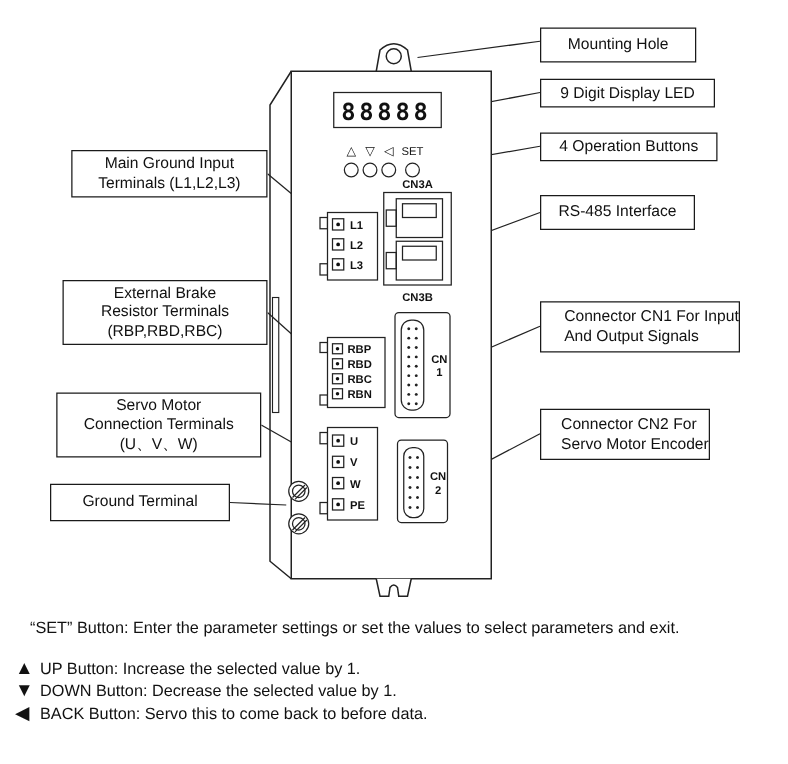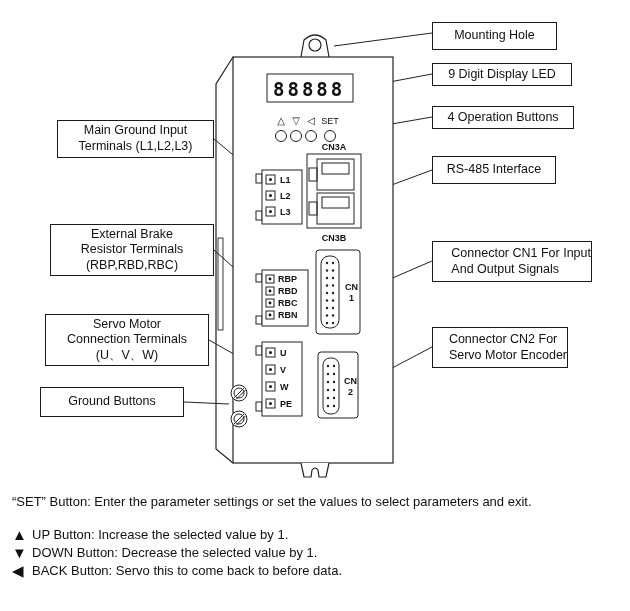--- a/index.html
+++ b/index.html
@@ -8,21 +8,21 @@
   .stage { position:relative; width:630px; height:611px; background:#fff; overflow:hidden; }
   .layer { position:absolute; left:0; top:0; }
   .callout {
     position:absolute; border:1px solid #1a1a1a; background:#fff;
     display:flex; align-items:center; justify-content:center;
     text-align:center; font-size:12.5px; line-height:1.25;
     white-space:pre-line; z-index:2;
   }
   .callout.align-left { justify-content:flex-end; text-align:left; padding-left:12px; }
   .notes { position:absolute; left:12px; top:494px; width:608px; z-index:2; }
-  .note-set { font-size:13px; margin-bottom:18px; }
+  .note-set { font-size:13px; margin-bottom:18px;margin-left:12px; }
   .bullet-row { display:flex; align-items:center; font-size:13px; margin-bottom:3px; }
   .bullet-symbol { font-size:15px; width:20px; line-height:1; }
   svg text { font-family:"Liberation Sans", sans-serif; fill:#111; }
   .seg { font-family:"DejaVu Sans Mono", monospace; font-weight:bold; letter-spacing:3px; }
   .tlabel { font-size:9px; font-weight:bold; }
   .cn-label { font-size:9px; font-weight:bold; }
   .sym { font-size:10px; }
   .cnname { font-size:9px; font-weight:bold; }
 </style>
 </head>
@@ -228,21 +228,21 @@
     <span>External Brake
 Resistor Terminals
 (RBP,RBD,RBC)</span>
   </div>
   <div class="callout" style="left:45px;top:314px;width:164px;height:52px">
     <span>Servo Motor
 Connection Terminals
 (U、V、W)</span>
   </div>
   <div class="callout" style="left:40px;top:387px;width:144px;height:30px">
-    <span>Ground Buttons</span>
+    <span>Ground Terminal</span>
   </div>
 
   <div class="notes">
     <div class="note-set">“SET” Button: Enter the parameter settings or set the values to select parameters and exit.</div>
     <div class="bullet-row">
       <span class="bullet-symbol">▲</span>
       <span>UP Button: Increase the selected value by 1.</span>
     </div>
     <div class="bullet-row">
       <span class="bullet-symbol">▼</span>

